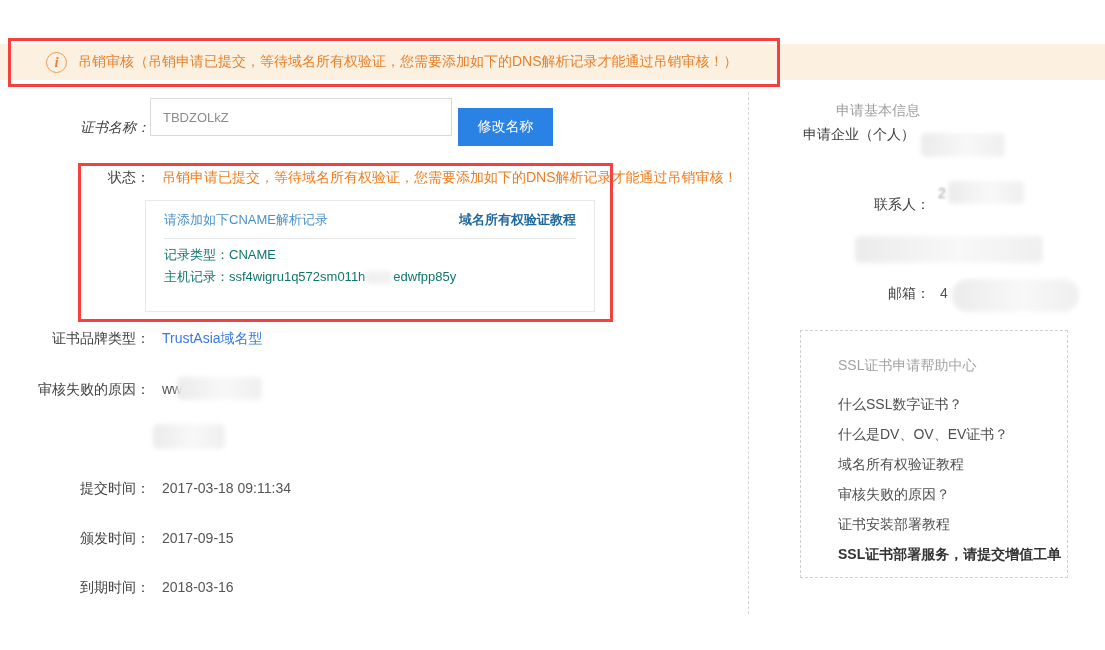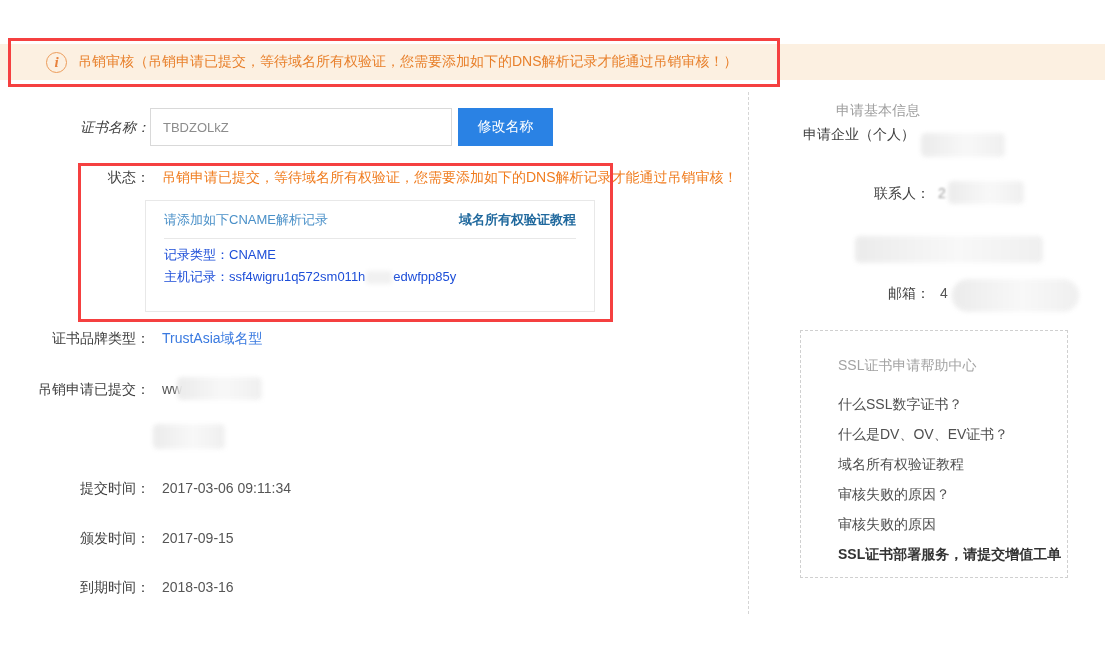--- a/index.html
+++ b/index.html
@@ -17,36 +17,36 @@
     color:#e8823d; font-family:"Liberation Serif","DejaVu Serif",serif; font-style:italic;
     font-weight:bold; font-size:15px; text-align:center; line-height:19px; flex:0 0 auto; }
   .banner-text { margin-left:11px; color:#e8802c; }
 
   
   .anno { border:3px solid #f54040; background:transparent; pointer-events:none; z-index:30; }
   .anno1 { left:8px; top:38px; width:772px; height:49px; }
   .anno2 { left:78px; top:163px; width:535px; height:159px; }
 
   
-  .cert-input { left:150px; top:108px; width:302px; height:38px; border:1px solid #d9d9d9;
+  .cert-input { left:150px; top:98px; width:302px; height:38px; border:1px solid #d9d9d9;
     background:#fff; padding:0 12px; color:#8c8c8c; font-size:13px;
     font-family:"Liberation Sans","DejaVu Sans",sans-serif; outline:none; }
   .rename-btn { left:458px; top:108px; width:95px; height:38px; background:#2a82e4; color:#fff;
     border:none; font-size:14px; font-family:inherit; cursor:pointer; }
 
   .status-text { left:162px; top:167px; color:#f07d20; }
 
   
   .cname-box { left:145px; top:200px; width:450px; height:112px; border:1px solid #e8e8e8;
     background:#fff; padding:10px 18px 0 18px; }
   .cname-head { display:flex; justify-content:space-between; align-items:flex-end;
     padding-bottom:9px; border-bottom:1px solid #e8e8e8; }
   .cname-title { color:#4a90c8; font-size:13px; cursor:pointer; }
   .cname-tutorial { color:#1f689d; font-size:13px; font-weight:bold; cursor:pointer; }
-  .cname-row { font-size:13px; color:#1d4ed8; line-height:22px; white-space:nowrap; }
+  .cname-row { font-size:13px; color:#0f766e; line-height:22px; white-space:nowrap; }
   .cname-rows { margin-top:5px; }
 
   .link-blue { color:#3a7ae0; cursor:pointer; }
 
   
   .blur-blob { background:linear-gradient(90deg,#ebebeb,#f8f8f8 55%,#efefef);
     border-radius:5px; filter:blur(2px); opacity:.95; }
   .blur-inline { display:inline-block; height:13px; vertical-align:middle; margin:0 1px;
     background:#f1f1f1; filter:blur(2px); border-radius:3px; }
   .w28 { width:26px; } .w34 { width:34px; }
@@ -92,50 +92,50 @@
   </div>
   <div class="cname-rows">
     <div class="cname-row"><span>记录类型：</span><span>CNAME</span></div>
     <div class="cname-row"><span>主机记录：</span><span>ssf4wigru1q572sm011h</span><span class="blur-inline w28"></span><span>edwfpp85y</span></div>
   </div>
 </div>
 
 <div class="abs row-text label-col" style="top:328px;">证书品牌类型：</div>
 <div class="abs row-text link-blue" style="left:162px; top:328px;">TrustAsia域名型</div>
 
-<div class="abs row-text label-col" style="top:379px;">吊销申请已提交：</div>
+<div class="abs row-text label-col" style="top:379px;">审核失败的原因：</div>
 <div class="abs row-text" style="left:162px; top:379px; color:#555;">ww</div>
 <div class="abs blur-blob" style="left:177px; top:377px; width:85px; height:23px;"></div>
 <div class="abs blur-blob" style="left:153px; top:424px; width:72px; height:25px;"></div>
 
 <div class="abs row-text label-col" style="top:478px;">提交时间：</div>
-<div class="abs row-text" style="left:162px; top:478px; color:#555;">2017-03-06 09:11:34</div>
+<div class="abs row-text" style="left:162px; top:478px; color:#555;">2017-03-18 09:11:34</div>
 <div class="abs row-text label-col" style="top:528px;">颁发时间：</div>
 <div class="abs row-text" style="left:162px; top:528px; color:#555;">2017-09-15</div>
 <div class="abs row-text label-col" style="top:577px;">到期时间：</div>
 <div class="abs row-text" style="left:162px; top:577px; color:#555;">2018-03-16</div>
 
 <div class="abs v-divider"></div>
 
 <div class="abs row-text side-title" style="left:836px; top:100px;">申请基本信息</div>
 
 <div class="abs row-text" style="left:803px; top:124px;">申请企业（个人）</div>
 <div class="abs blur-blob" style="left:921px; top:133px; width:84px; height:24px;"></div>
 
-<div class="abs row-text side-label" style="left:780px; top:183px; width:150px;">联系人：</div>
+<div class="abs row-text side-label" style="left:780px; top:194px; width:150px;">联系人：</div>
 <div class="abs row-text faint" style="left:938px; top:183px;">2</div>
 <div class="abs blur-blob" style="left:948px; top:181px; width:76px; height:23px;"></div>
 
 <div class="abs blur-blob" style="left:855px; top:236px; width:188px; height:27px;"></div>
 
 <div class="abs row-text side-label" style="left:780px; top:283px; width:150px;">邮箱：</div>
 <div class="abs row-text" style="left:940px; top:283px; color:#555;">4</div>
 <div class="abs blur-blob" style="left:952px; top:279px; width:127px; height:33px; border-radius:16px;"></div>
 
 <div class="abs help-box">
   <div class="help-title">SSL证书申请帮助中心</div>
   <div class="help-link">什么SSL数字证书？</div>
   <div class="help-link">什么是DV、OV、EV证书？</div>
   <div class="help-link">域名所有权验证教程</div>
   <div class="help-link">审核失败的原因？</div>
-  <div class="help-link">审核失败的原因</div>
+  <div class="help-link">证书安装部署教程</div>
   <div class="help-link-bold">SSL证书部署服务，请提交增值工单</div>
 </div>
 
 </body></html>

